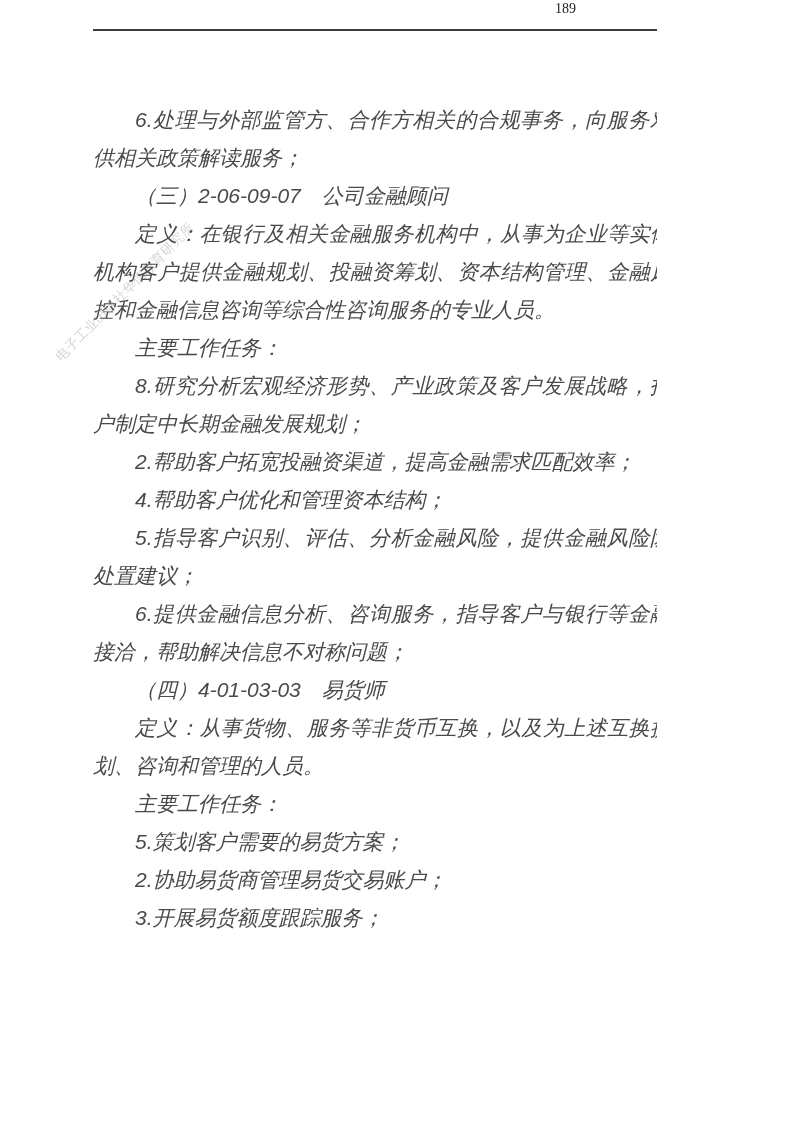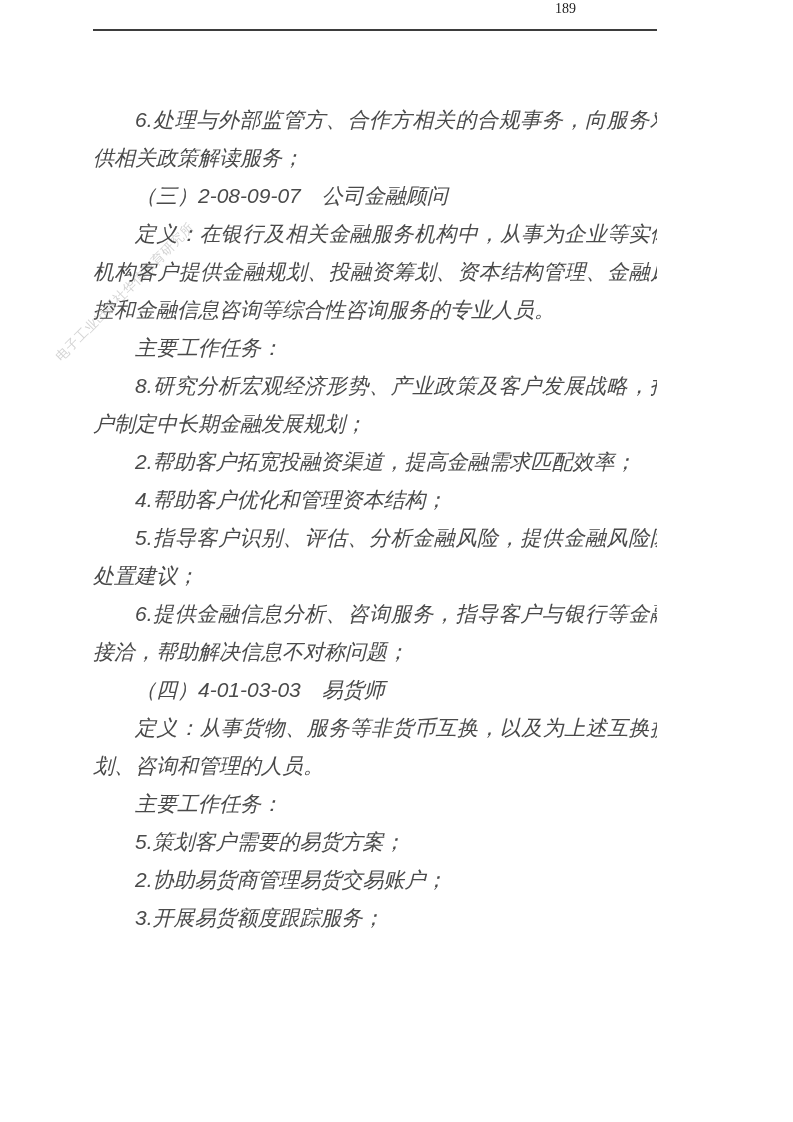--- a/index.html
+++ b/index.html
@@ -73,21 +73,21 @@
   <div class="page-number">189</div>
 
   <div class="header-rule"></div>
 
   <div class="watermark wm-1">电子工业出版社华信教育研究所</div>
 
   <div class="watermark wm-2">电子工业出版社华信教育研究所</div>
 
   <div class="body-text">
     <p>6.处理与外部监管方、合作方相关的合规事务，向服务对象提供相关政策解读服务；</p>
-    <p>（三）2-08-09-07　公司金融顾问</p>
+    <p>（三）2-06-09-07　公司金融顾问</p>
     <p>定义：在银行及相关金融服务机构中，从事为企业等实体经济机构客户提供金融规划、投融资筹划、资本结构管理、金融风险防控和金融信息咨询等综合性咨询服务的专业人员。</p>
     <p>主要工作任务：</p>
     <p>8.研究分析宏观经济形势、产业政策及客户发展战略，指导客户制定中长期金融发展规划；</p>
     <p>2.帮助客户拓宽投融资渠道，提高金融需求匹配效率；</p>
     <p>4.帮助客户优化和管理资本结构；</p>
     <p>5.指导客户识别、评估、分析金融风险，提供金融风险防控和处置建议；</p>
     <p>6.提供金融信息分析、咨询服务，指导客户与银行等金融机构接洽，帮助解决信息不对称问题；</p>
     <p>（四）4-01-03-03　易货师</p>
     <p>定义：从事货物、服务等非货币互换，以及为上述互换提供策划、咨询和管理的人员。</p>
     <p>主要工作任务：</p>

